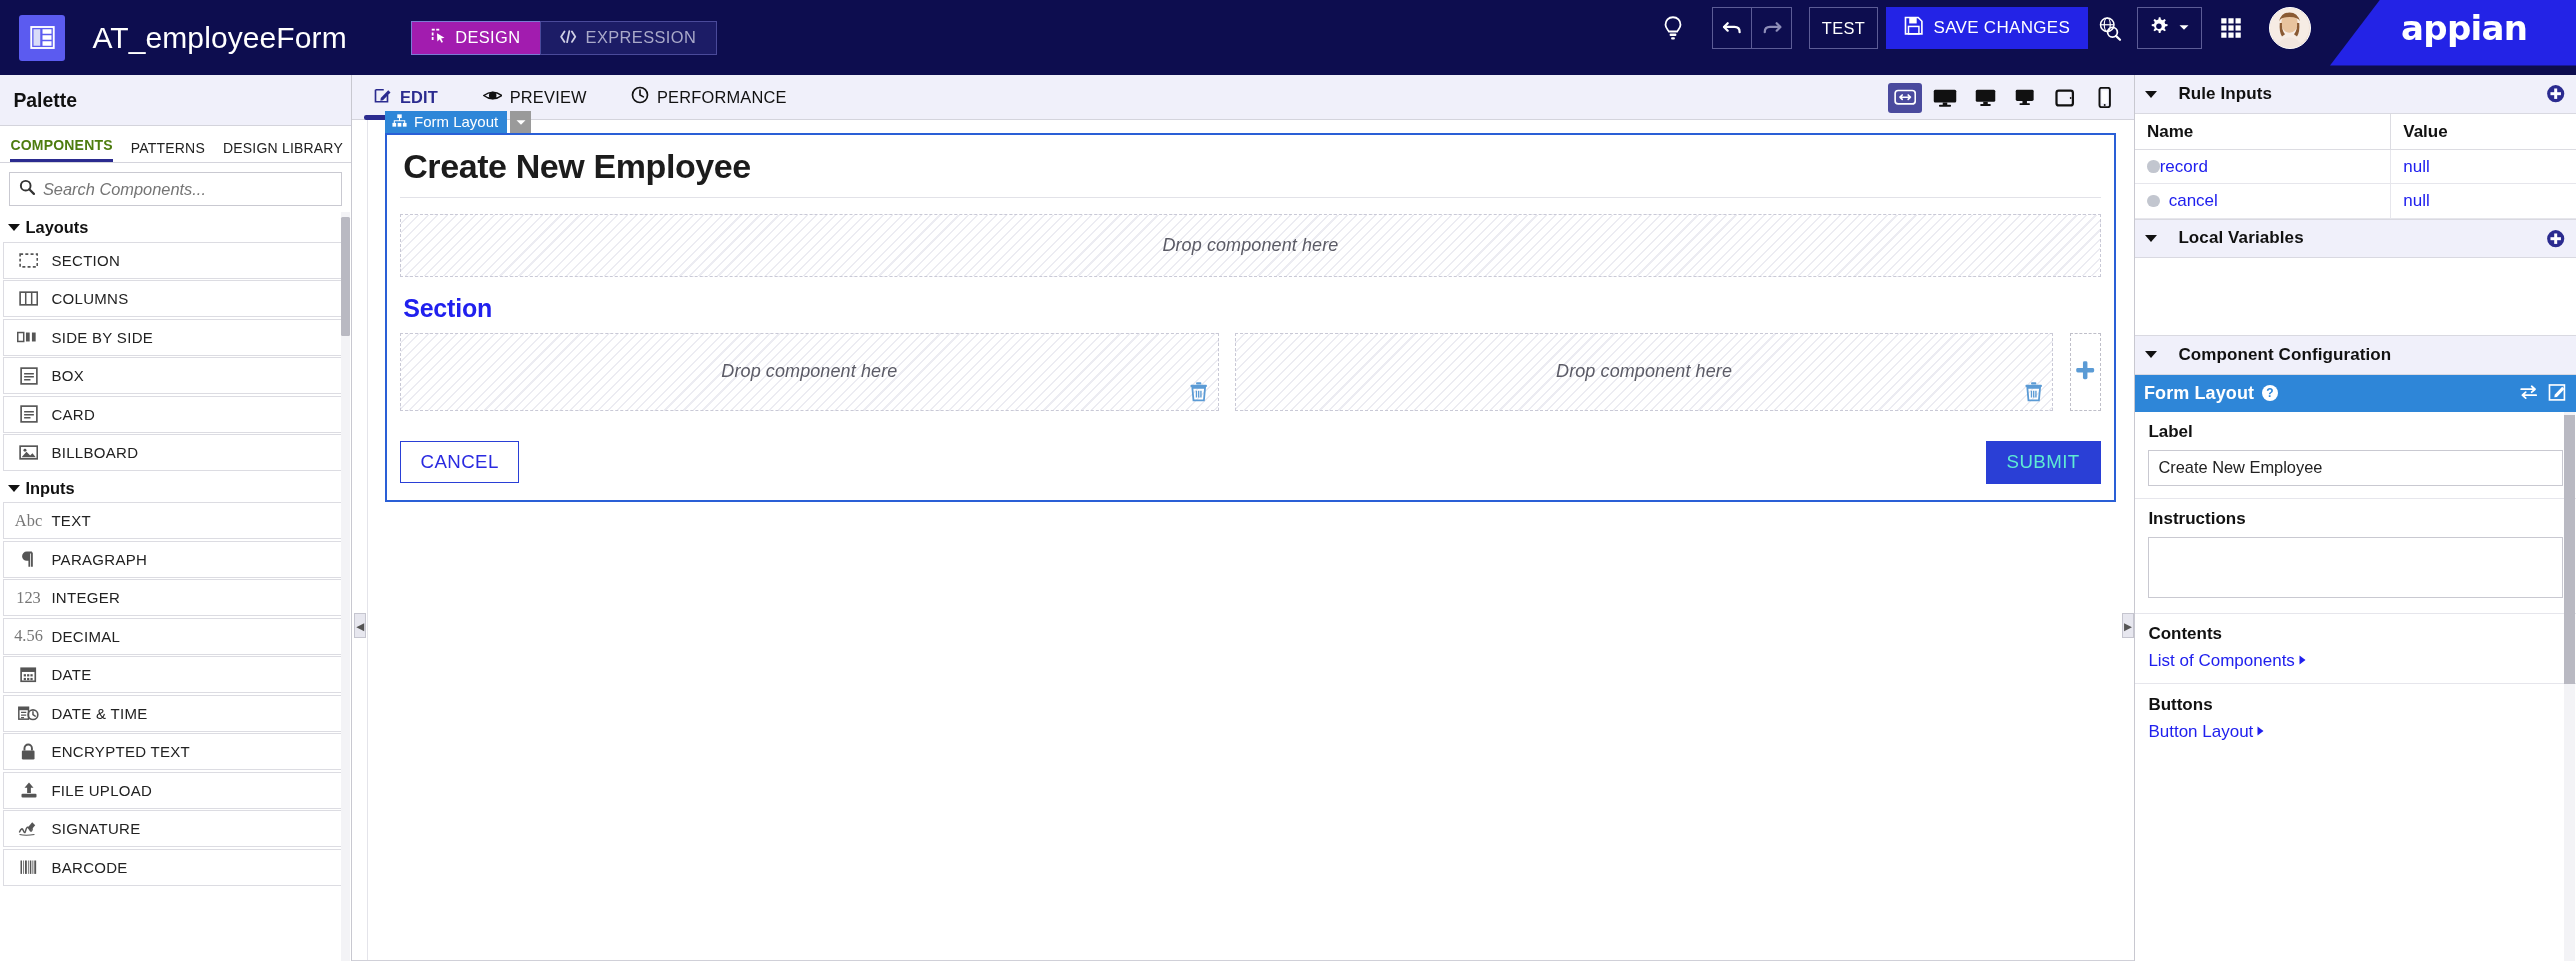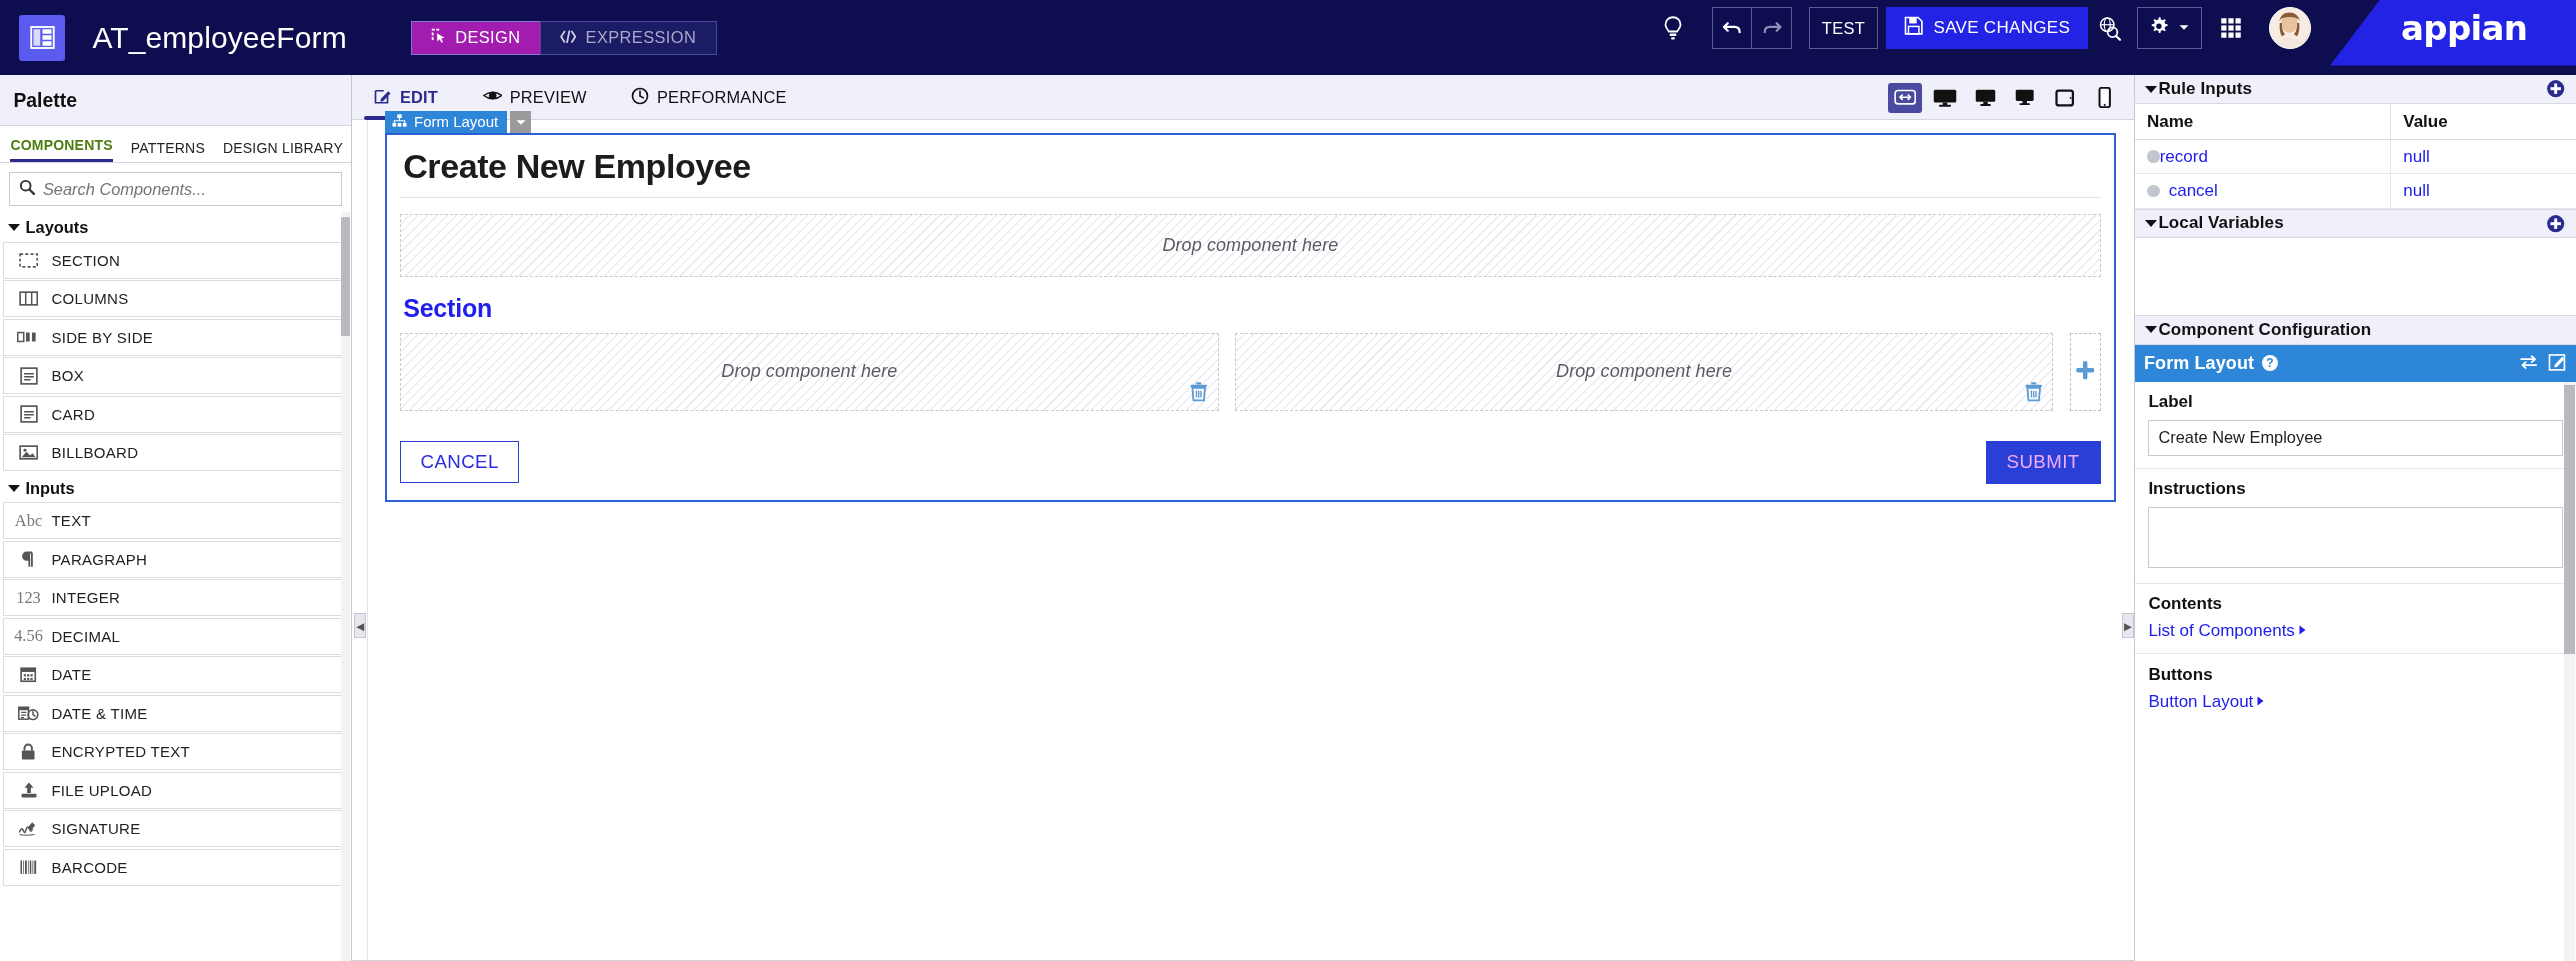--- a/index.html
+++ b/index.html
@@ -126,21 +126,21 @@
   .pal-icon { width: 25px; display: flex; align-items: center; justify-content: center; color: #555; }
   .pal-icon.text-ico { font-family: "Liberation Serif", serif; font-size: 16.4px; color: #777; }
   .pal-scrollbar {
     position: absolute; right: 1.5px; top: 0; width: 9px; height: 100%; background: #f3f3f6;
   }
   .pal-thumb { position: absolute; right: 1.5px; top: 4.5px; width: 9px; height: 119px; background: #b9b9c2; border-radius: 1.5px; }
 
   
   .center { flex: 1; display: flex; flex-direction: column; min-width: 0; background: #fff; }
   .center-tabbar {
-    height: 45px; background: #f0f0fa; display: flex; 
+    height: 45px; background: #f0f0fa; display: flex; align-items: center;
     border-bottom: 0.7px solid #d4d4dc; position: relative; flex: none;
   }
   .ctab {
     display: flex; align-items: center; gap: 7.5px; height: 45px; padding: 0 22.4px;
     font-size: 16.4px; color: #111; cursor: pointer; position: relative; letter-spacing:0.2px;
   }
   .ctab.active { color: #2b2b8f; font-weight: bold; }
   .ctab.active::after {
     content: ""; position: absolute; left: 12px; right: 12px; bottom: 0; height: 4.5px;
     background: #2b2b8f; border-radius: 2.2px;
@@ -217,37 +217,37 @@
   .btnrow {
     display: flex; align-items: center; justify-content: space-between;
     margin: 30px 13.4px 16.4px 13.4px;
   }
   .cancel-btn {
     border: 1.5px solid #2a3fd6; color: #2a2ae0; background: #fff; font-size: 18.7px;
     letter-spacing: 0.4px; padding: 9px 19.4px; cursor: pointer;
     font-family: "Liberation Sans", sans-serif;
   }
   .submit-btn {
-    background: #2a3fd6; color: #f0abfc; border: none; font-size: 18.7px; letter-spacing: 0.4px;
+    background: #2a3fd6; color: #5eead4; border: none; font-size: 18.7px; letter-spacing: 0.4px;
     padding: 10.4px 21px; cursor: pointer; font-family: "Liberation Sans", sans-serif;
   }
   .side-scroll-handle {
     position: absolute; right: 0; top: 493px; width: 12px; height: 25px; background: #e7e7ef;
     border: 0.7px solid #c5c5cf; display: flex; align-items: center; justify-content: center;
     font-size: 10.4px; color: #555; cursor: pointer;
   }
 
   
   .rightpanel {
     width: 442px; flex: none; background: #fff; border-left: 0.7px solid #c8c8d0;
     display: flex; flex-direction: column; min-height: 0;
   }
   .rp-section-head {
-    height: 29px; background: #f0f0fa; display: flex; align-items: center;
-    padding: 0 10.4px; border-bottom: 0.7px solid #d9d9e1; gap: 1px;
+    height: 39px; background: #f0f0fa; display: flex; align-items: center;
+    padding: 0 10.4px; border-bottom: 0.7px solid #d9d9e1; gap: 21px;
   }
   .rp-section-title { font-size: 17px; font-weight: bold; color: #111; letter-spacing:0.1px; }
   .rp-add { margin-left: auto; cursor: pointer; color: #2b2b8f; display: flex; }
   .rp-table { width: 100%; border-collapse: collapse; }
   .rp-table th {
     text-align: left; font-size: 17px; font-weight: bold; color: #111;
     padding: 7.5px 12px; border-bottom: 0.7px solid #dcdce2; border-right: 0.7px solid #dcdce2;
   }
   .rp-table th:last-child { border-right: none; }
   .rp-table td {

